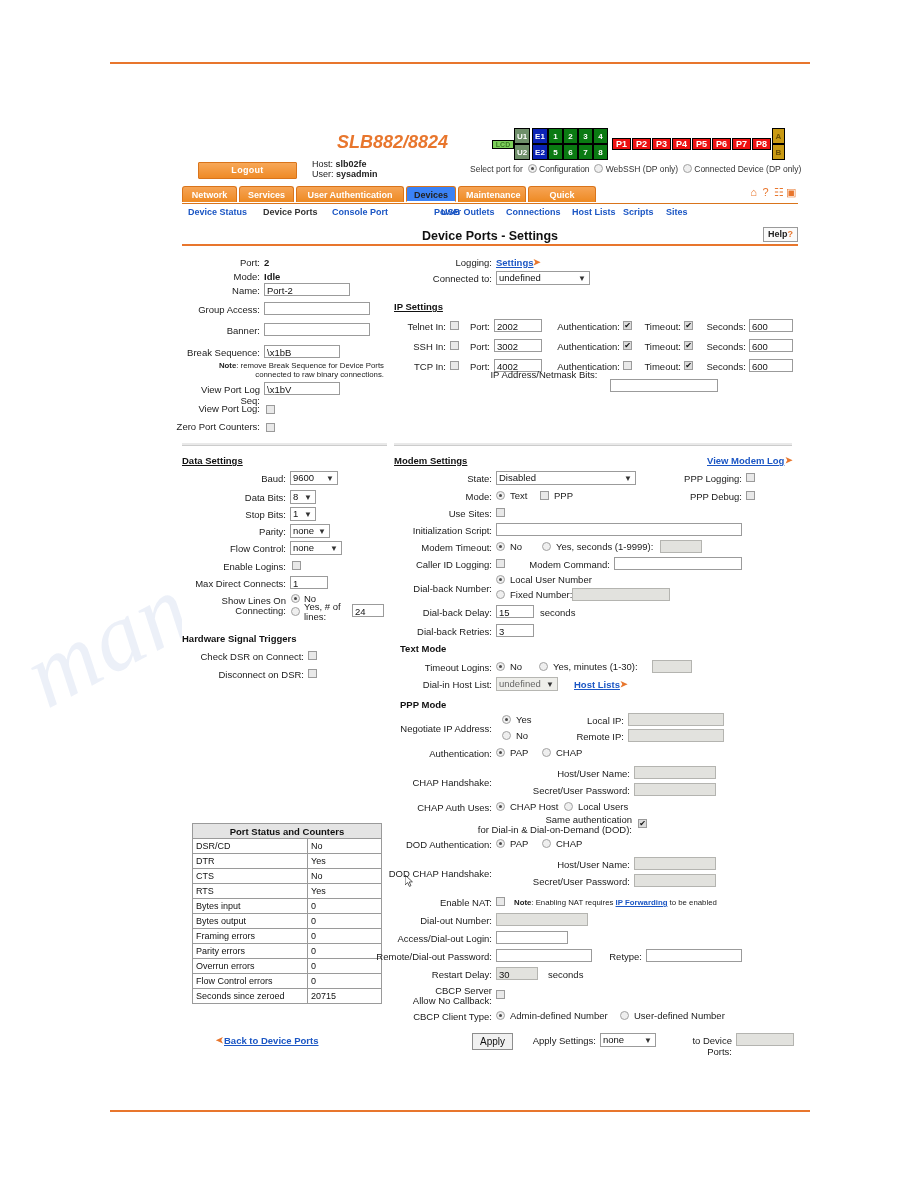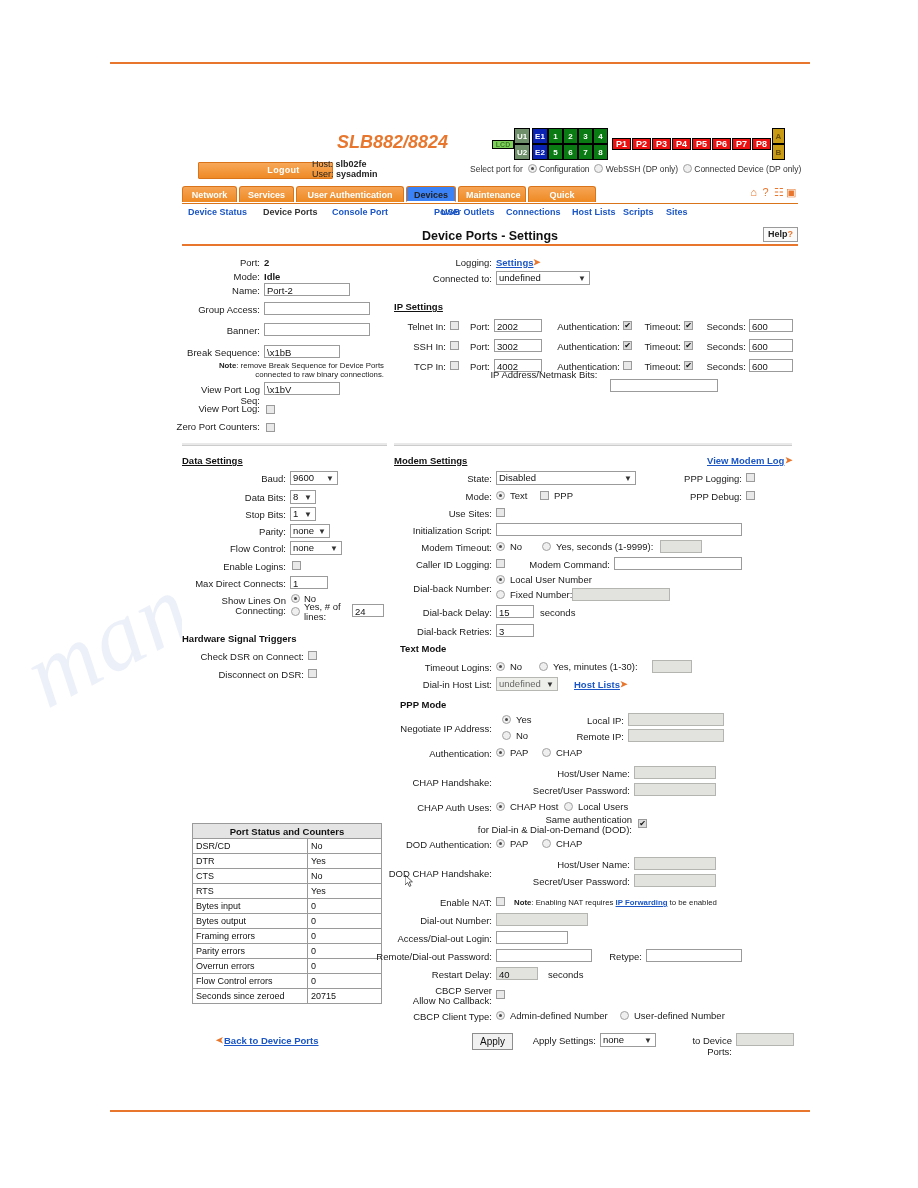--- a/index.html
+++ b/index.html
@@ -39,21 +39,20 @@
     position:absolute;left:155px;top:6px;
     font-size:18px;font-weight:bold;font-style:italic;color:#e8762d;
     font-family:"Liberation Sans",sans-serif;
   }
   .logout-btn{
     position:absolute;left:16px;top:36px;width:97px;height:15px;
     background:linear-gradient(#f7a859,#ef8a26);
     border:1px solid #d9741b;border-radius:1px;
     color:#ffffff;font-size:9px;font-weight:bold;text-align:center;line-height:15px;
     letter-spacing:.3px;
-    padding-left:36px;
   }
   .hostinfo{position:absolute;left:130px;top:33px;font-size:9px;line-height:10px;color:#222;}
   .hostinfo b{font-weight:bold;}
 
   
   .portmap{position:absolute;left:310px;top:1px;height:34px;display:flex;align-items:center;}
   .blk{
     border:1px solid #000;color:#fff;font-size:8px;font-weight:bold;
     display:flex;align-items:center;justify-content:center;
     box-sizing:border-box;
@@ -543,21 +542,21 @@
 
     <div class="abs lbl" style="left:186px;top:682px;width:124px;">Access/Dial-out Login:</div>
     <div class="abs txt" style="left:314px;top:680px;width:72px;"></div>
 
     <div class="abs lbl" style="left:166px;top:700px;width:144px;">Remote/Dial-out Password:</div>
     <div class="abs txt" style="left:314px;top:698px;width:96px;"></div>
     <div class="abs lbl" style="left:418px;top:700px;width:42px;">Retype:</div>
     <div class="abs txt" style="left:464px;top:698px;width:96px;"></div>
 
     <div class="abs lbl" style="left:196px;top:718px;width:114px;">Restart Delay:</div>
-    <div class="abs txt dim" style="left:314px;top:716px;width:42px;">40</div>
+    <div class="abs txt dim" style="left:314px;top:716px;width:42px;">30</div>
     <div class="abs" style="left:366px;top:718px;font-size:9.5px;">seconds</div>
 
     <div class="abs lbl" style="left:196px;top:734px;width:114px;">CBCP Server</div>
     <div class="abs lbl" style="left:196px;top:744px;width:114px;">Allow No Callback:</div>
     <span class="abs cbx" style="left:314px;top:739px;"></span>
 
     <div class="abs lbl" style="left:196px;top:760px;width:114px;">CBCP Client Type:</div>
     <span class="abs rdo on" style="left:314px;top:760px;"></span>
     <div class="abs" style="left:328px;top:759px;font-size:9.5px;">Admin-defined Number</div>
     <span class="abs rdo" style="left:438px;top:760px;"></span>

